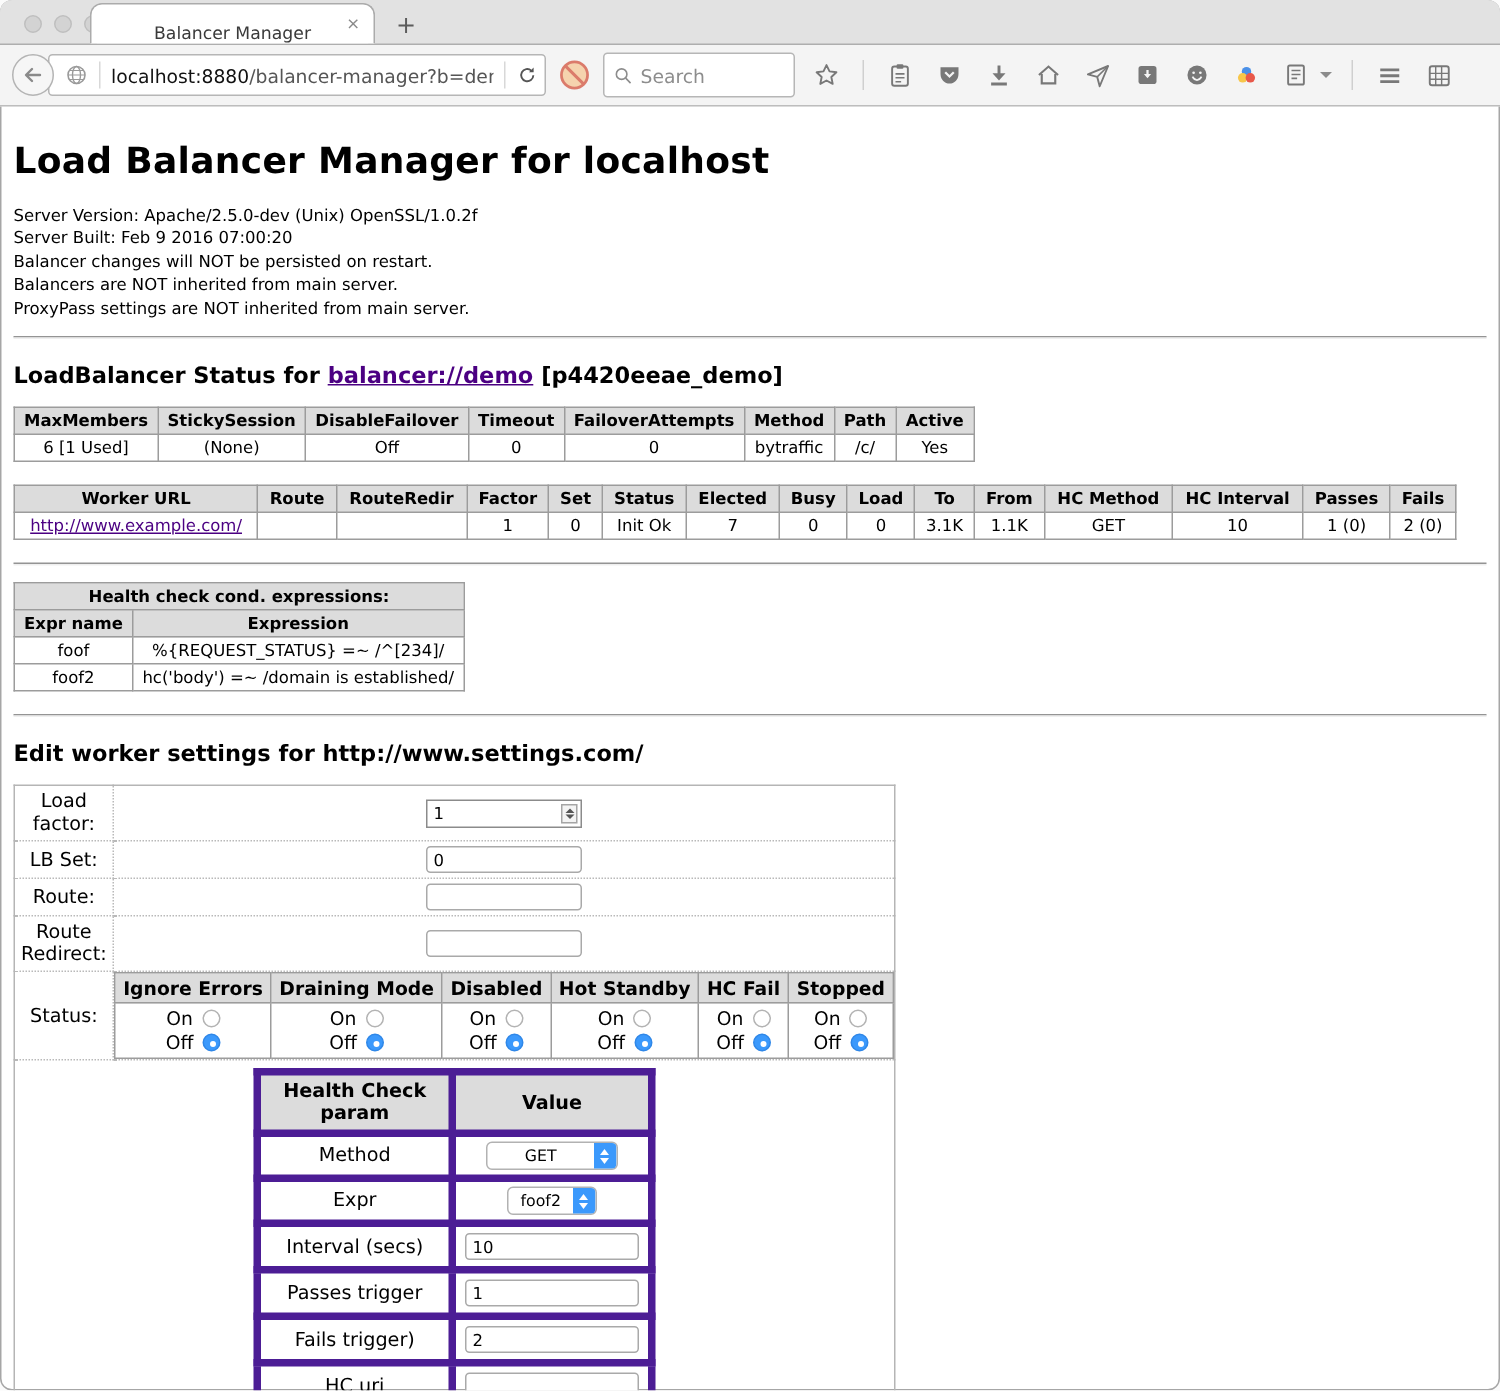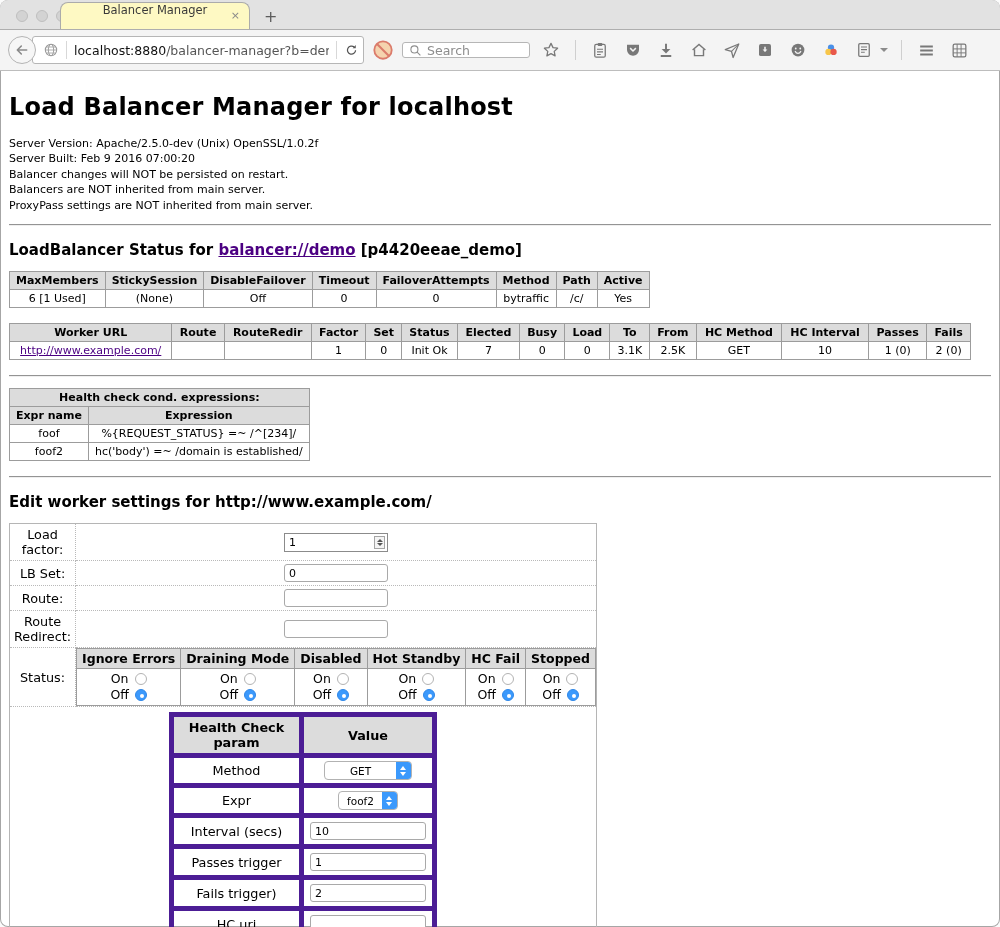--- a/index.html
+++ b/index.html
@@ -5,38 +5,38 @@
   * { box-sizing: border-box; }
   html,body { margin:0; padding:0; background:#fbfbfb; font-family:"DejaVu Sans","Liberation Sans",sans-serif; }
   .window { width:1000px; height:927px; background:#fff; border-radius:8px; overflow:hidden;
             box-shadow: inset 0 0 0 1px rgba(0,0,0,.35); position:relative; }
 
   
   .tabbar { height:30px; background:#e2e2e2; display:flex; align-items:flex-end; position:relative;
             border-bottom:1px solid #aeaeae; }
   .traffic { position:absolute; top:10px; left:16px; display:flex; gap:8px; }
   .traffic span { width:12px; height:12px; border-radius:50%; background:#d3d3d3; border:1px solid #bfbfbf; }
-  .tab { width:190px; height:27px; margin-left:60px; background:#fef9c3; border:1px solid #ababab; border-bottom:none;
-         border-radius:8px 8px 0 0; display:flex; align-items:flex-start; justify-content:center; position:relative; }
+  .tab { width:190px; height:27px; margin-left:60px; background:#ffffff; border:1px solid #ababab; border-bottom:none;
+         border-radius:8px 8px 0 0; display:flex; align-items:flex-end; justify-content:center; position:relative; }
   .tab-title { font-size:11.5px; color:#3a3a3a; }
   .tab-close { position:absolute; right:9px; top:6px; font-size:11px; color:#8a8a8a; cursor:default; }
   .newtab { font-size:16px; color:#5c5c5c; margin:0 0 3px 14px; }
 
   
   .toolbar { height:41px; background:#f4f4f4; border-bottom:1px solid #bdbdbd; display:flex; align-items:center; padding:0 8px; }
   .navback { width:28px; height:28px; border-radius:50%; background:#f6f6f6; border:1px solid #b4b4b4;
              display:flex; align-items:center; justify-content:center; z-index:2; }
   .urlbar { display:flex; align-items:center; height:28px; width:332px; background:#fff; border:1px solid #b6b6b6;
             border-radius:3px; margin-left:-4px; padding:0 4px 0 10px; overflow:hidden; }
   .urlbar .divider { width:1px; height:18px; background:#d8d8d8; margin:0 7px; }
   .urltext { font-size:12.5px; white-space:nowrap; overflow:hidden; flex:1; }
   .urltext .domain { color:#111; }
   .urltext .rest { color:#555; }
   .blockicon { margin:0 8px; display:flex; }
-  .searchbar { display:flex; align-items:center; height:16px; width:128px; background:#fff; border:1px solid #b6b6b6;
+  .searchbar { display:flex; align-items:center; height:30px; width:128px; background:#fff; border:1px solid #b6b6b6;
                border-radius:3px; padding:0 6px; }
   .searchbar .ph { font-size:12.5px; color:#8d8d8d; margin-left:5px; }
   .iconrow { display:flex; align-items:center; margin-left:10px; gap:11px; }
   .tbicon { width:22px; height:22px; display:flex; align-items:center; justify-content:center; }
   .caret-down { width:0; height:0; border-left:4px solid transparent; border-right:4px solid transparent;
                 border-top:4px solid #8b8b8b; margin-left:-6px; }
   .vsep { width:1px; height:20px; background:#cfcfcf; margin:0 2px; }
 
   
   .content { padding:2px 9px 0 9px; color:#000; }
@@ -289,21 +289,21 @@
         <td><a href="#" class="plink">http://www.example.com/</a></td>
         <td></td>
         <td></td>
         <td>1</td>
         <td>0</td>
         <td>Init Ok</td>
         <td>7</td>
         <td>0</td>
         <td>0</td>
         <td>3.1K</td>
-        <td>2.5K</td>
+        <td>1.1K</td>
         <td>GET</td>
         <td>10</td>
         <td>1 (0)</td>
         <td>2 (0)</td>
 
       </tr>
     </tbody>
       </table>
 
     <hr class="rule">
@@ -323,21 +323,21 @@
       </tr>
       <tr>
         <td class="ename">foof2</td>
         <td>hc('body') =~ /domain is established/</td>
       </tr>
     </tbody>
       </table>
 
     <hr class="rule">
 
-    <h3>Edit worker settings for http://www.example.com/</h3>
+    <h3>Edit worker settings for http://www.settings.com/</h3>
 
     <div class="formwrap">
     <table class="form">
       <tbody>
       <tr>
         <td class="flabel">Load factor:</td>
         <td class="fvalue">
           <span class="numwrap">
             <input class="ni" type="text" value="1" style="">
             <span class="spinner">

